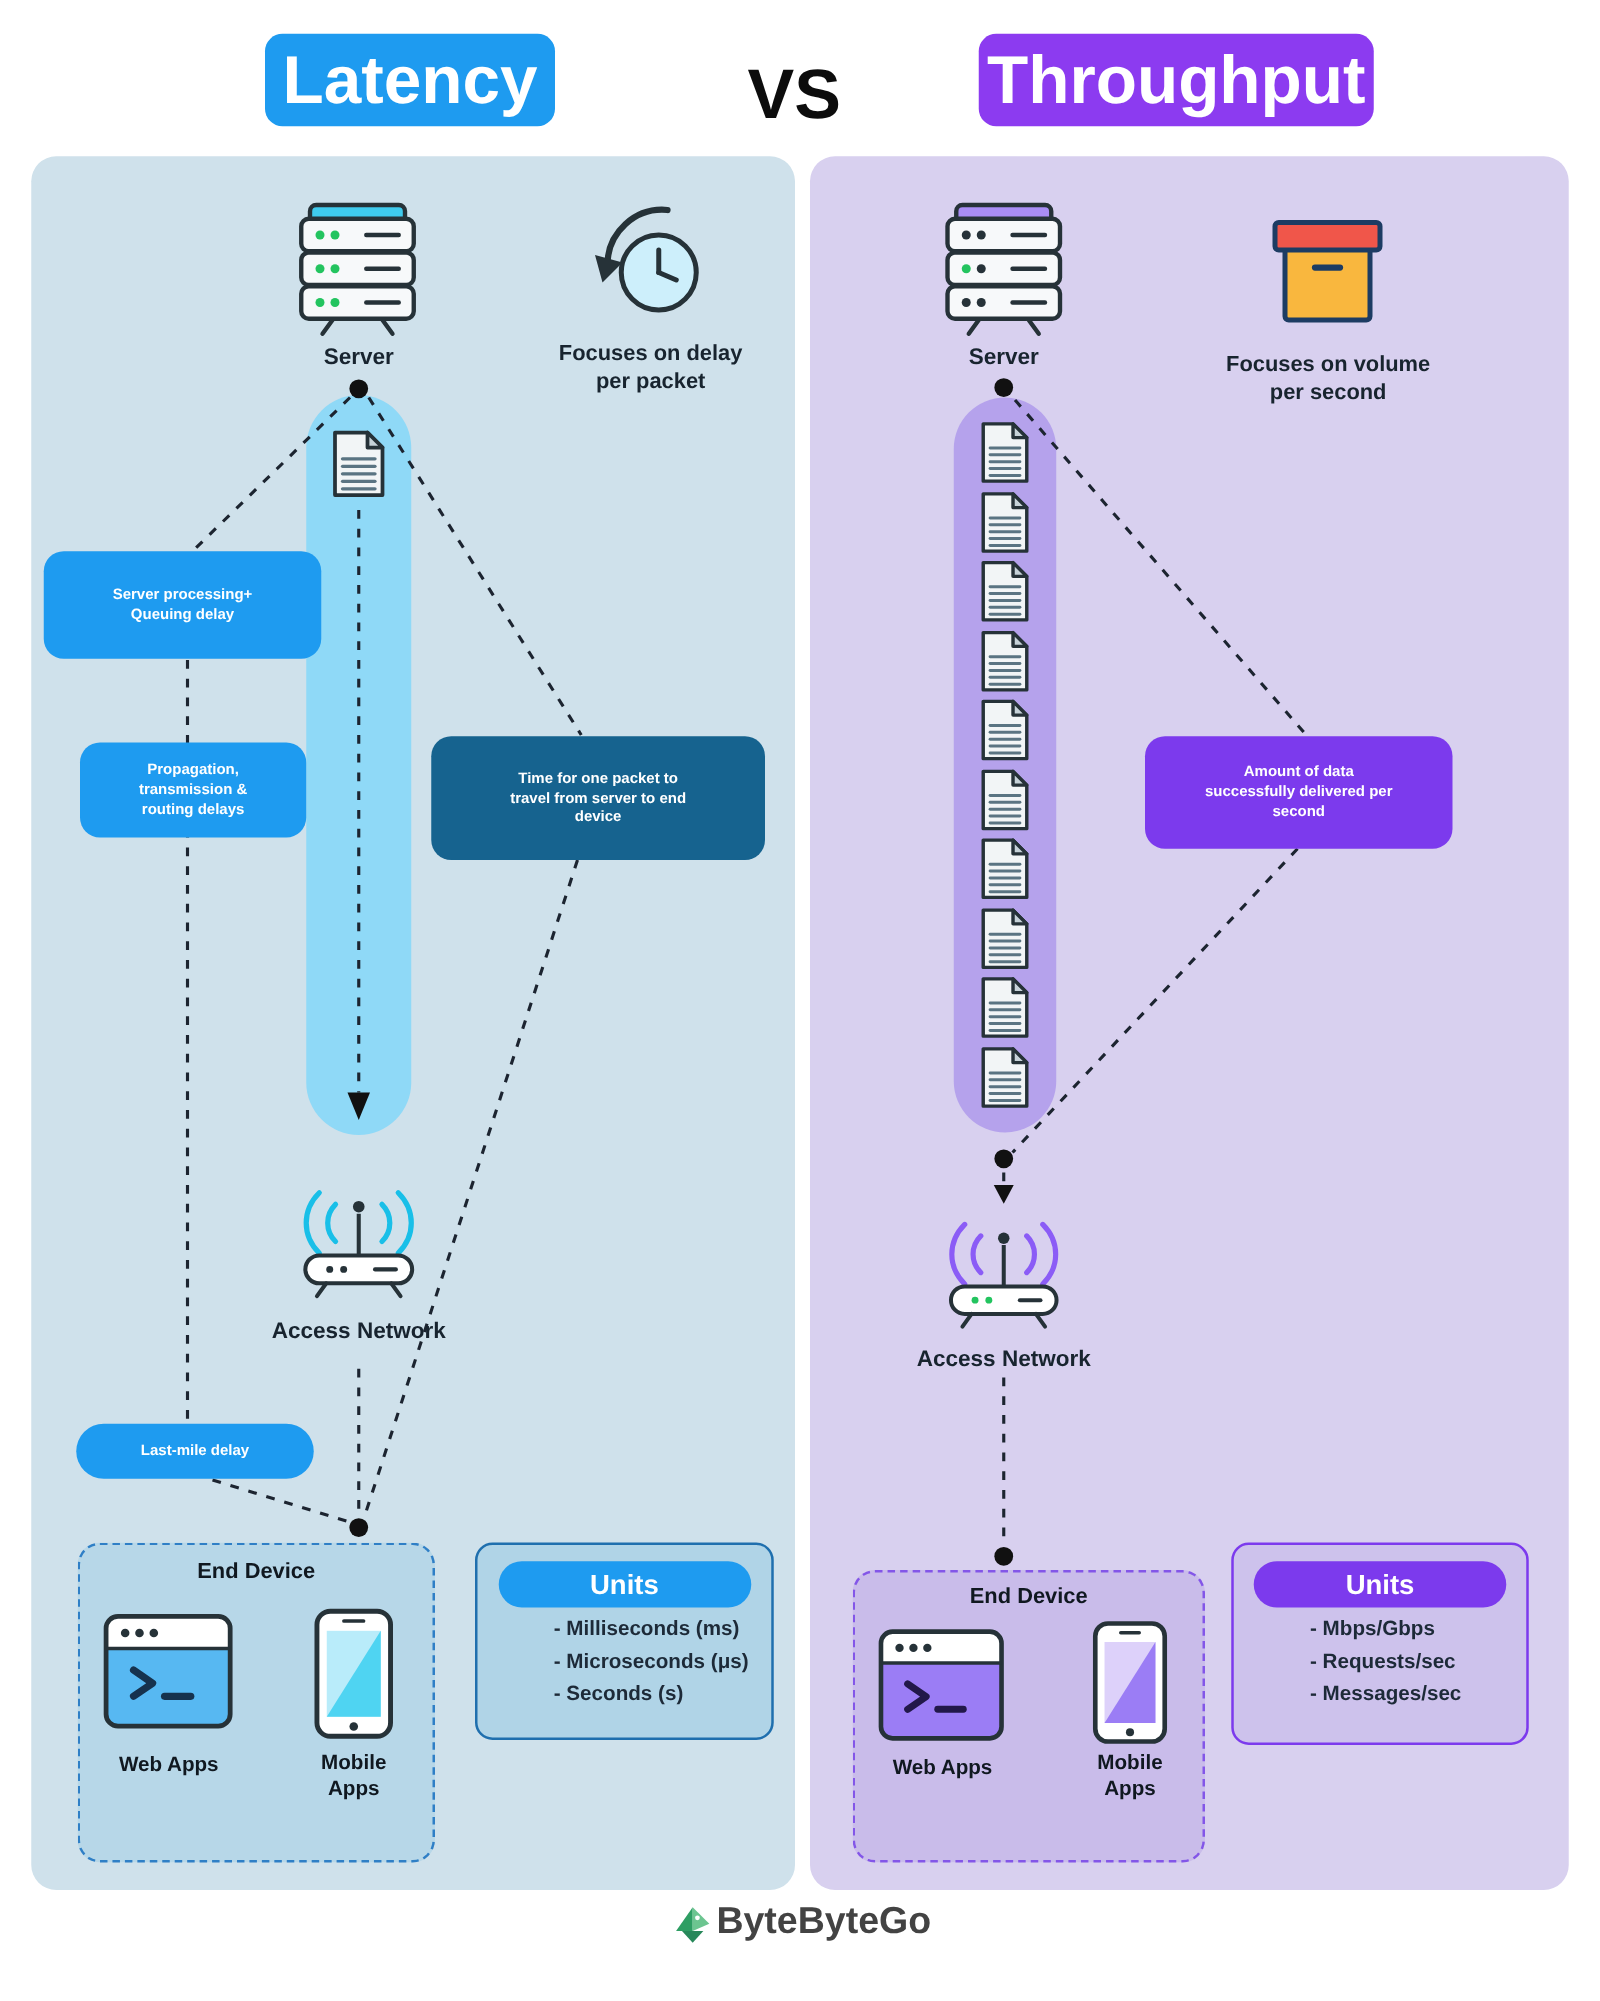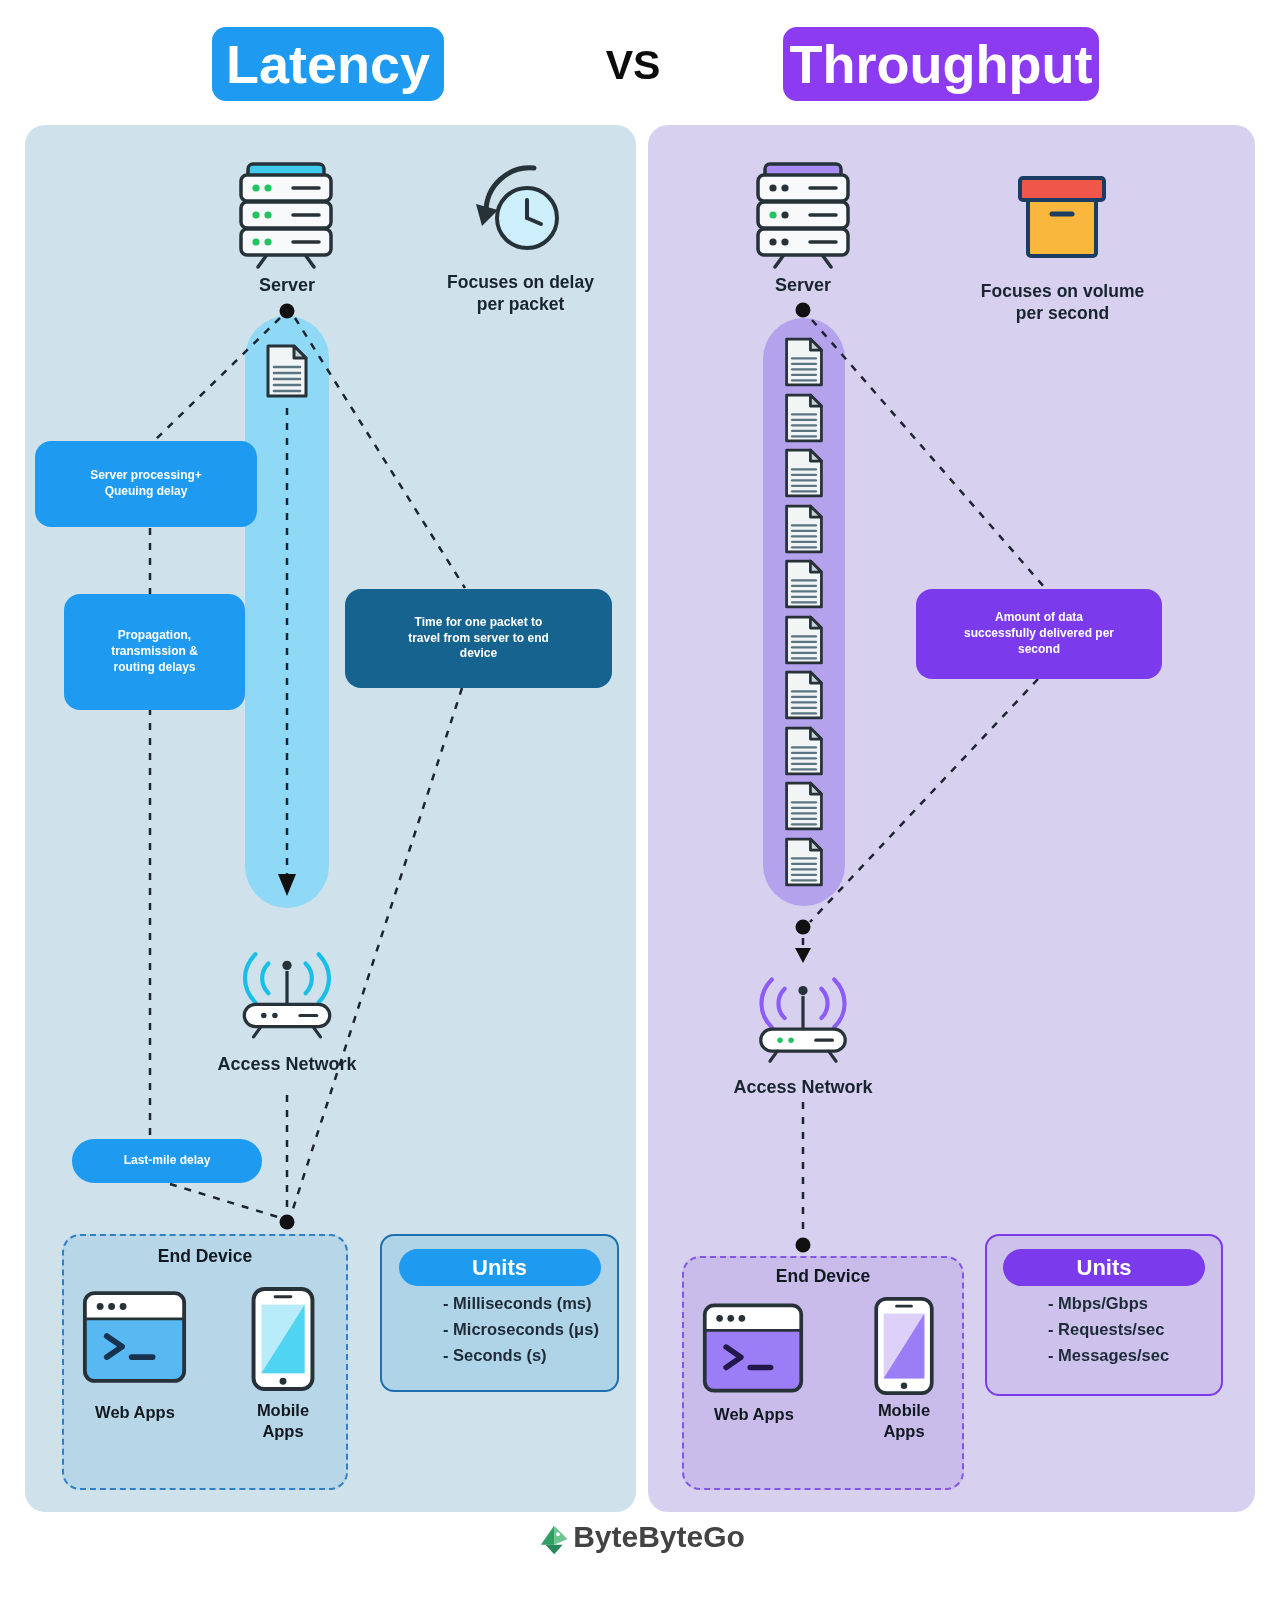--- a/index.html
+++ b/index.html
@@ -9,21 +9,21 @@
     --purple-mid:#7c3aed;
     --panel-left:#cfe1eb;
     --panel-right:#d8d0ef;
     --ink:#1c2430;
   }
   html,body{margin:0;padding:0;background:#ffffff;}
   .page{position:relative;width:1280px;height:1601px;background:#ffffff;overflow:hidden;
         font-family:"Liberation Sans",sans-serif;}
   .badge{position:absolute;display:flex;align-items:center;justify-content:center;color:#fff;
          font-weight:700;font-size:54px;border-radius:14px;z-index:6;}
-  .vs{position:absolute;font-weight:700;font-size:41px;color:#0c0c0c;z-index:6;text-align:center;}
+  .vs{position:absolute;font-weight:700;font-size:56px;color:#0c0c0c;z-index:6;text-align:center;}
   .panel{position:absolute;border-radius:20px;z-index:0;}
   .capsule{position:absolute;border-radius:60px;z-index:1;}
   .lines{position:absolute;left:0;top:0;z-index:2;pointer-events:none;}
   .icon{position:absolute;z-index:3;}
   .caption{position:absolute;font-weight:700;color:#18242f;text-align:center;white-space:pre-line;
            z-index:4;font-size:18px;line-height:1.25;}
   .focus{font-size:17.5px;}
   .callout{position:absolute;display:flex;align-items:center;justify-content:center;text-align:center;
            color:#fff;font-weight:700;font-size:12px;line-height:1.32;border-radius:16px;
            white-space:pre-line;z-index:4;padding:6px 10px;box-sizing:border-box;}
@@ -143,27 +143,27 @@
   </svg>
   <div class="caption focus" style="left:408px;top:272px;width:225px;">Focuses on delay
 per packet</div>
 
   <svg class="icon" style="left:263px;top:342px;" width="48" height="58" viewBox="0 0 48 56">
       <use href="#doc-shape"></use>
     </svg>
 
   <div class="callout blue" style="left:35px;top:441px;width:222px;height:86px;">Server processing+
 Queuing delay</div>
-  <div class="callout blue" style="left:64px;top:594px;width:181px;height:116px;">Propagation,
+  <div class="callout blue" style="left:64px;top:594px;width:181px;height:76px;">Propagation,
 transmission &amp;
 routing delays</div>
   <div class="callout dark" style="left:345px;top:589px;width:267px;height:99px;">Time for one packet to
 travel from server to end
 device</div>
-  <div class="callout blue" style="left:72px;top:1139px;width:190px;height:44px;border-radius:22px;">Last-mile delay</div>
+  <div class="callout blue" style="left:61px;top:1139px;width:190px;height:44px;border-radius:22px;">Last-mile delay</div>
 
   <svg class="icon" style="left:222px;top:926px;" width="130" height="114" viewBox="0 0 140 122">
     <g stroke="#19bfe8" stroke-width="4.5" fill="none" stroke-linecap="round">
       <path d="M50 40 C41 49 41 63 50 72"></path>
         <path d="M36 30 C21 45 21 67 36 82"></path>
       <path d="M90 40 C99 49 99 63 90 72"></path>
         <path d="M104 30 C119 45 119 67 104 82"></path>
     </g>
     <circle cx="70" cy="42" r="5" fill="#263238"></circle>
     <line x1="70" y1="48" x2="70" y2="84" stroke="#263238" stroke-width="3.5"></line>

